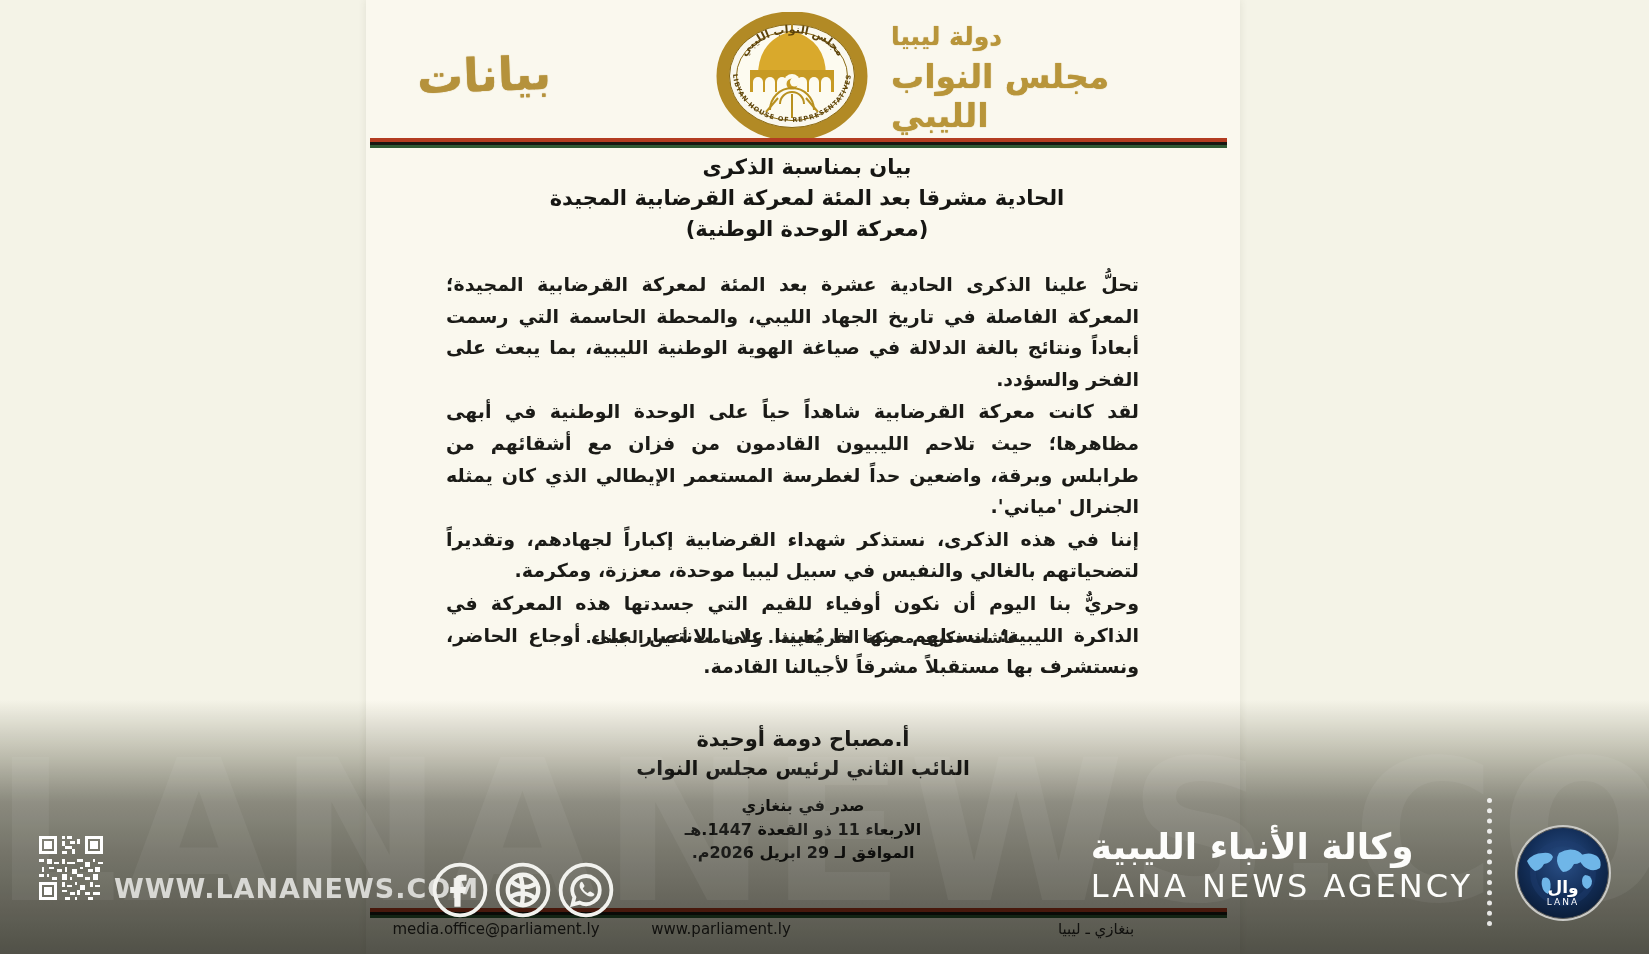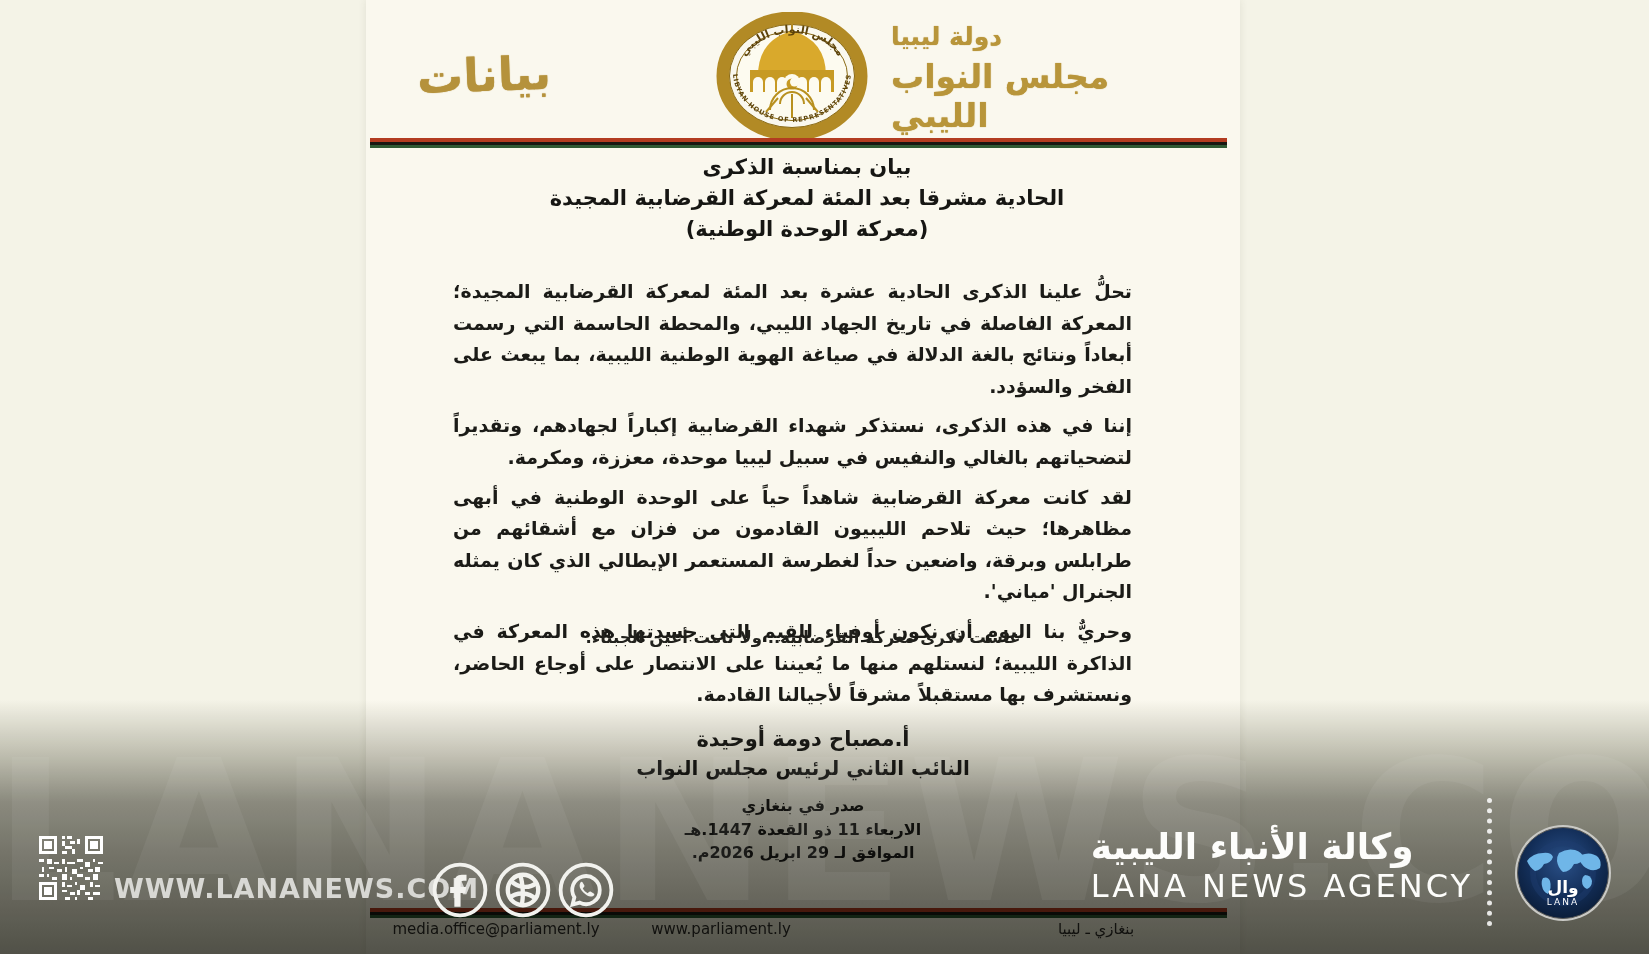--- a/index.html
+++ b/index.html
@@ -19,21 +19,21 @@
   .flag-line .red{height:4px;background:#b23c20;}
   .flag-line .black{height:3px;background:#181812;}
   .flag-line .green{height:3px;background:#2f5a33;}
   .flag-top{top:138px;}
   .flag-bottom{top:908px;}
   .title-block{position:absolute;left:0;top:152px;width:100%;text-align:center;
     color:#161613;font-weight:bold;}
   .title-block div{font-size:21px;line-height:31px;margin-left:8px;}
   .body-block{position:absolute;left:79px;top:268px;width:695px;direction:rtl;
     text-align:justify;color:#1b1b17;font-size:19px;font-weight:bold;line-height:31.6px;}
-  .body-block p{margin:8px;}
+  .body-block p{margin:1px;}
   .slogan{position:absolute;left:0;top:628px;width:100%;text-align:center;direction:rtl;
     font-size:16.5px;font-weight:bold;color:#22221d;}
   .signature{position:absolute;left:0;top:727px;width:100%;text-align:center;direction:rtl;
     color:#1d1d19;}
   .sig-name{font-size:21px;font-weight:bold;}
   .sig-title{font-size:20px;font-weight:bold;margin-top:5px;}
   .sig-issued{font-size:16px;font-weight:bold;margin-top:16px;}
   .sig-hijri{font-size:16px;font-weight:bold;margin-top:5px;}
   .sig-greg{font-size:16px;font-weight:bold;margin-top:4px;}
   .doc-contacts{position:absolute;left:0;top:920px;width:100%;font-size:15px;color:#2e2e29;}
@@ -126,22 +126,22 @@
     </div>
 
     <div class="title-block">
       <div>بيان بمناسبة الذكرى</div>
       <div>الحادية مشرقا بعد المئة لمعركة القرضابية المجيدة</div>
       <div>(معركة الوحدة الوطنية)</div>
     </div>
 
     <div class="body-block">
       <p>تحلُّ علينا الذكرى الحادية عشرة بعد المئة لمعركة القرضابية المجيدة؛ المعركة الفاصلة في تاريخ الجهاد الليبي، والمحطة الحاسمة التي رسمت أبعاداً ونتائج بالغة الدلالة في صياغة الهوية الوطنية الليبية، بما يبعث على الفخر والسؤدد.</p>
+      <p>لقد كانت معركة القرضابية شاهداً حياً على الوحدة الوطنية في أبهى مظاهرها؛ حيث تلاحم الليبيون القادمون من فزان مع أشقائهم من طرابلس وبرقة، واضعين حداً لغطرسة المستعمر الإيطالي الذي كان يمثله الجنرال 'مياني'.</p>
       <p>إننا في هذه الذكرى، نستذكر شهداء القرضابية إكباراً لجهادهم، وتقديراً لتضحياتهم بالغالي والنفيس في سبيل ليبيا موحدة، معززة، ومكرمة.</p>
-      <p>لقد كانت معركة القرضابية شاهداً حياً على الوحدة الوطنية في أبهى مظاهرها؛ حيث تلاحم الليبيون القادمون من فزان مع أشقائهم من طرابلس وبرقة، واضعين حداً لغطرسة المستعمر الإيطالي الذي كان يمثله الجنرال 'مياني'.</p>
       <p>وحريٌّ بنا اليوم أن نكون أوفياء للقيم التي جسدتها هذه المعركة في الذاكرة الليبية؛ لنستلهم منها ما يُعيننا على الانتصار على أوجاع الحاضر، ونستشرف بها مستقبلاً مشرقاً لأجيالنا القادمة.</p>
     </div>
 
     <div class="slogan">عاشت ذكرى معركة القرضابية.. ولا نامت أعين الجبناء.</div>
 
     <div class="signature">
       <div class="sig-name">أ.مصباح دومة أوحيدة</div>
       <div class="sig-title">النائب الثاني لرئيس مجلس النواب</div>
       <div class="sig-issued">صدر في بنغازي</div>
       <div class="sig-hijri">الاربعاء 11 ذو القعدة 1447.هـ</div>

